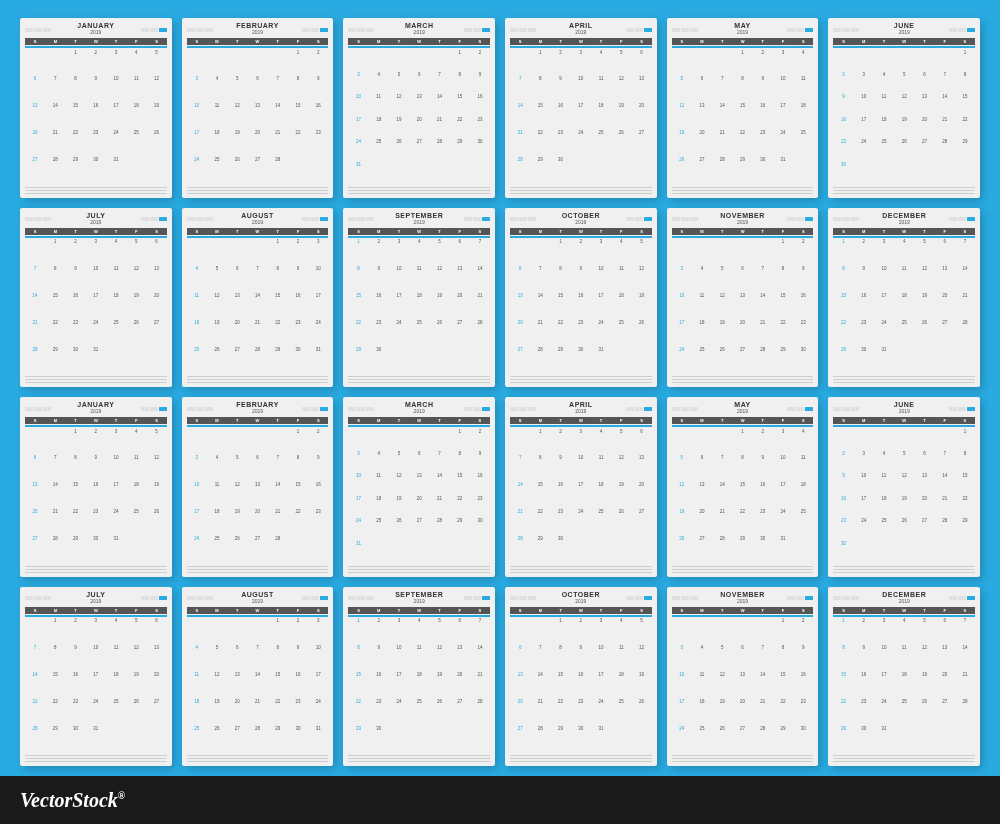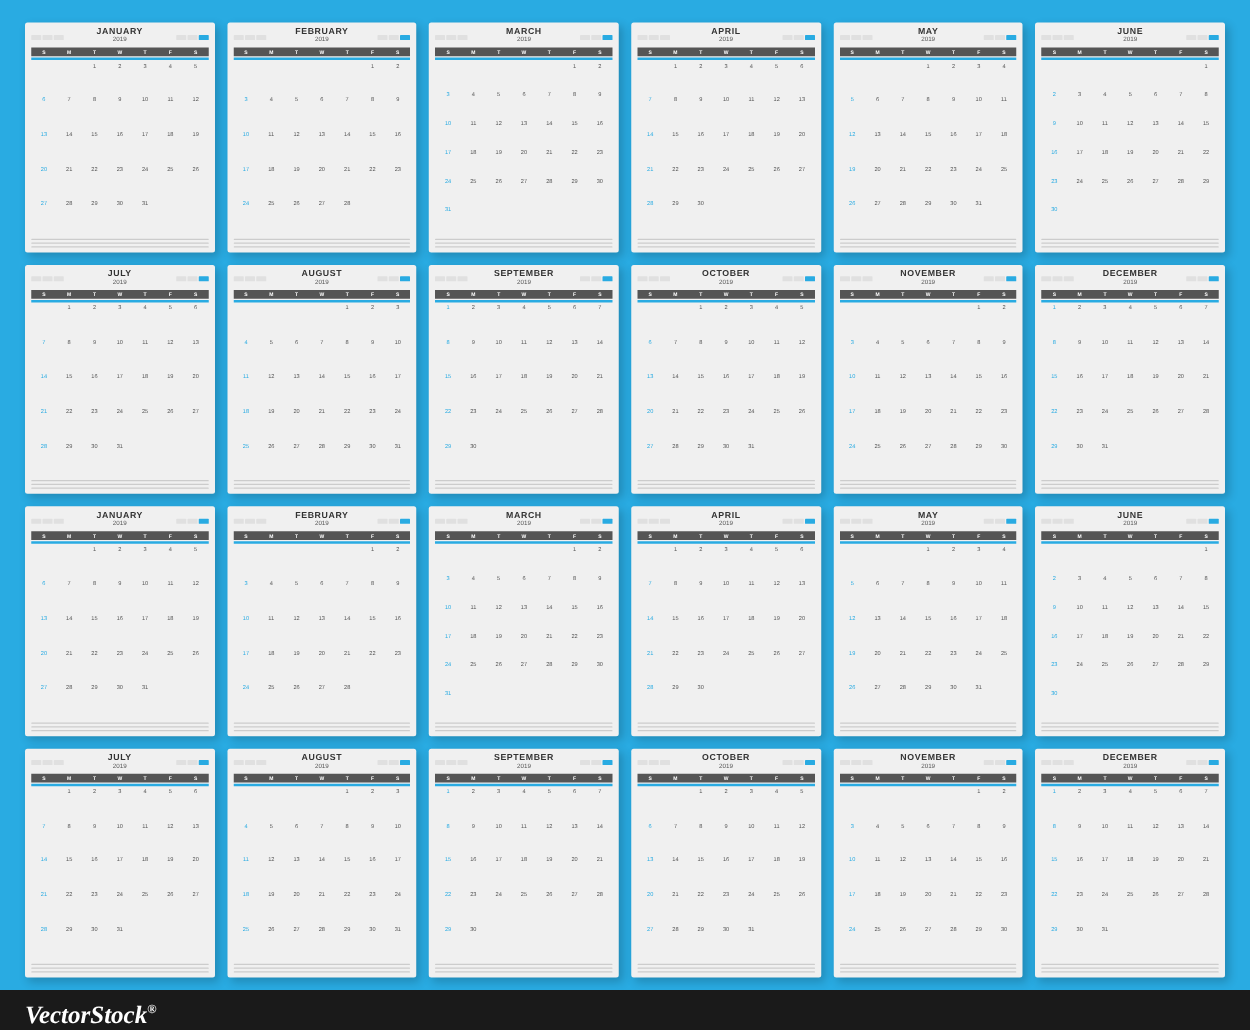--- a/index.html
+++ b/index.html
@@ -106,24 +106,24 @@
       width: 8px;
       height: 4px;
       background: #e0e0e0;
       border-radius: 0.5px;
     }
     .mini-box.blue {
       background: #29abe2;
     }
 
     .footer-bar {
-      height: 32px;
+      height: 48px;
       background: #1a1a1a;
       display: flex;
-      align-items: flex-end;
+      align-items: center;
       justify-content: space-between;
       padding: 0 20px;
       flex-shrink: 0;
     }
     .footer-logo {
       font-size: 20px;
       color: white;
       font-weight: bold;
       font-family: Georgia, serif;
     }

